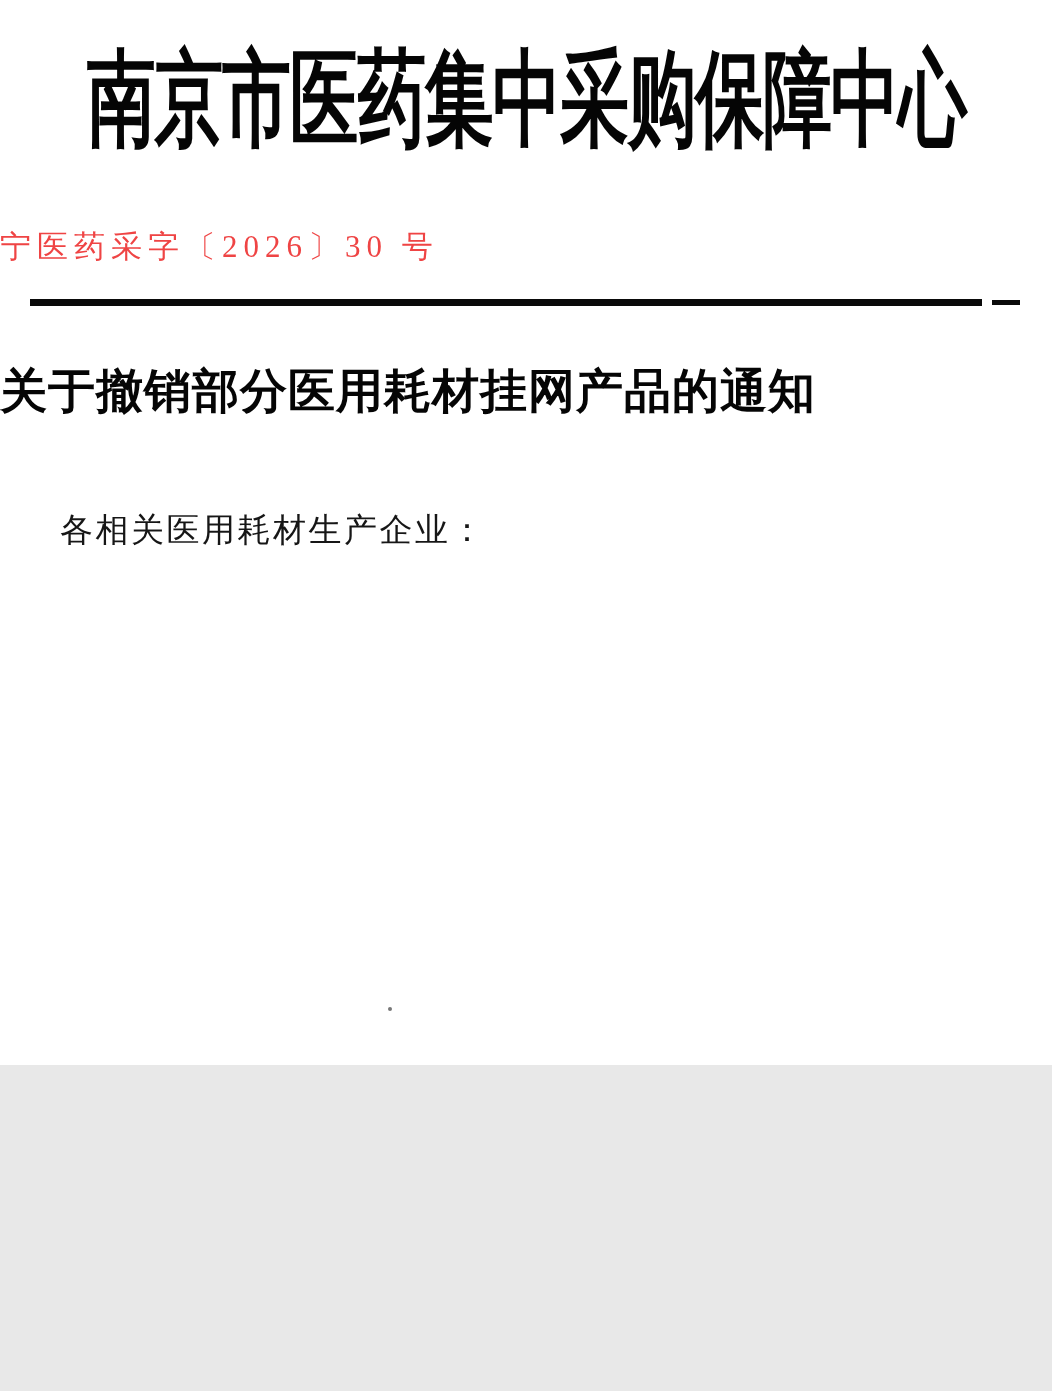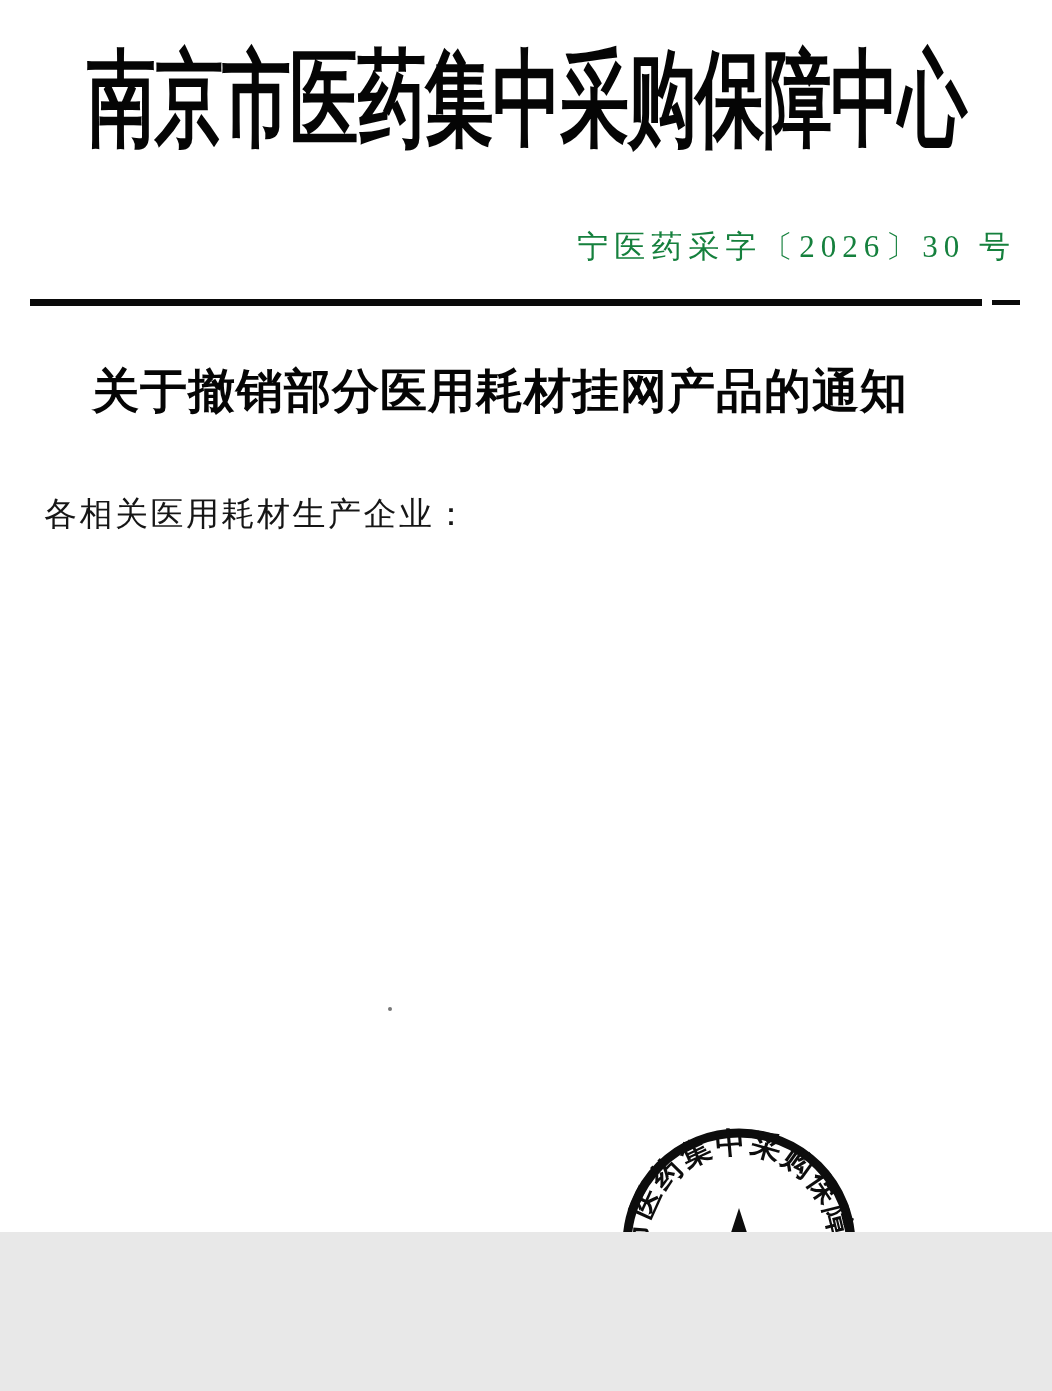--- a/index.html
+++ b/index.html
@@ -1,18 +1,18 @@
 <!DOCTYPE html>
 <html><head>
 <meta charset="utf-8">
 <style>
   html,body { margin:0; padding:0; background:#e8e8e8; }
   .page {
     position:relative;
-    width:1052px; height:1232px;
+    width:1052px; height:1065px;
     margin:0 auto;
     background:#ffffff;
     overflow:hidden;
     font-family:"Liberation Serif","DejaVu Serif",serif;
     color:#111;
   }
   
   .masthead {
     position:absolute; top:30px; left:0; right:0;
     text-align:center;
@@ -21,53 +21,52 @@
   .masthead-inner {
     display:inline-block;
     font-size:70px; font-weight:bold;
     letter-spacing:-1px;
     transform:scaleY(1.5) scaleX(0.98);
     transform-origin:center top;
     color:#050505;
   }
   
   .doc-number {
-    position:absolute; top:226px; left:0; right:36px;
-    text-align:right;
+    position:absolute; top:226px; left:0; right:56px;
+    text-align:left;
     font-size:31px;
     letter-spacing:6px;
-    color:#15803d;
+    color:#ef4444;
   }
   
   .rule-main {
     position:absolute; top:299px; left:30px; width:952px; height:7px;
     background:#0a0a0a;
   }
   .rule-dash {
     position:absolute; top:300px; left:992px; width:28px; height:5px;
     background:#0a0a0a;
   }
   
   .doc-title {
     position:absolute; top:360px; left:0; right:52px;
-    text-align:center;
     font-size:47px; font-weight:bold;
     letter-spacing:1px;
     color:#050505;
   }
   
   .body-block {
     position:absolute; top:486px; left:44px; width:918px;
     font-size:33px;
     line-height:57.5px;
     text-align:justify;
     letter-spacing:2.5px;
     color:#161616;
   }
-  .body-block p { margin:0; }
+  .body-block p { margin:16px; }
   .indent { text-indent:2em; }
   
   .attachment-line {
     position:absolute; top:1056px; left:110px;
     font-size:33px;
     letter-spacing:4px;
     color:#161616;
     white-space:nowrap;
   }
   

